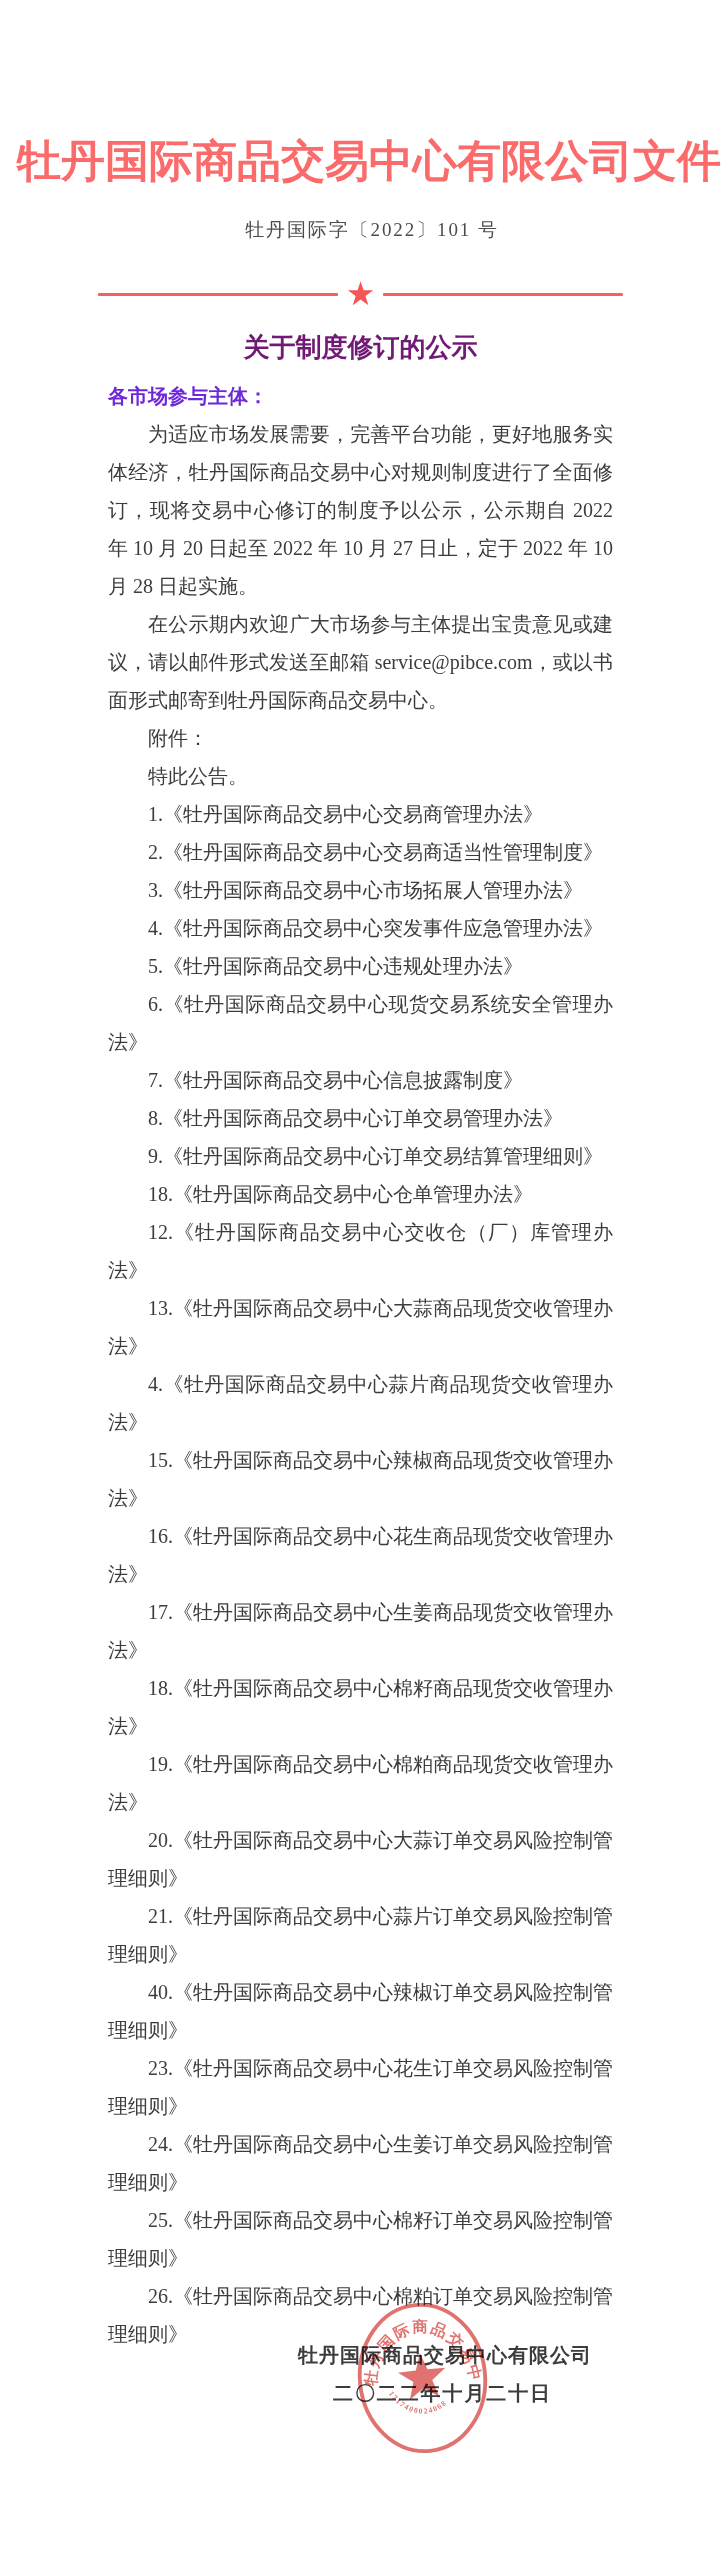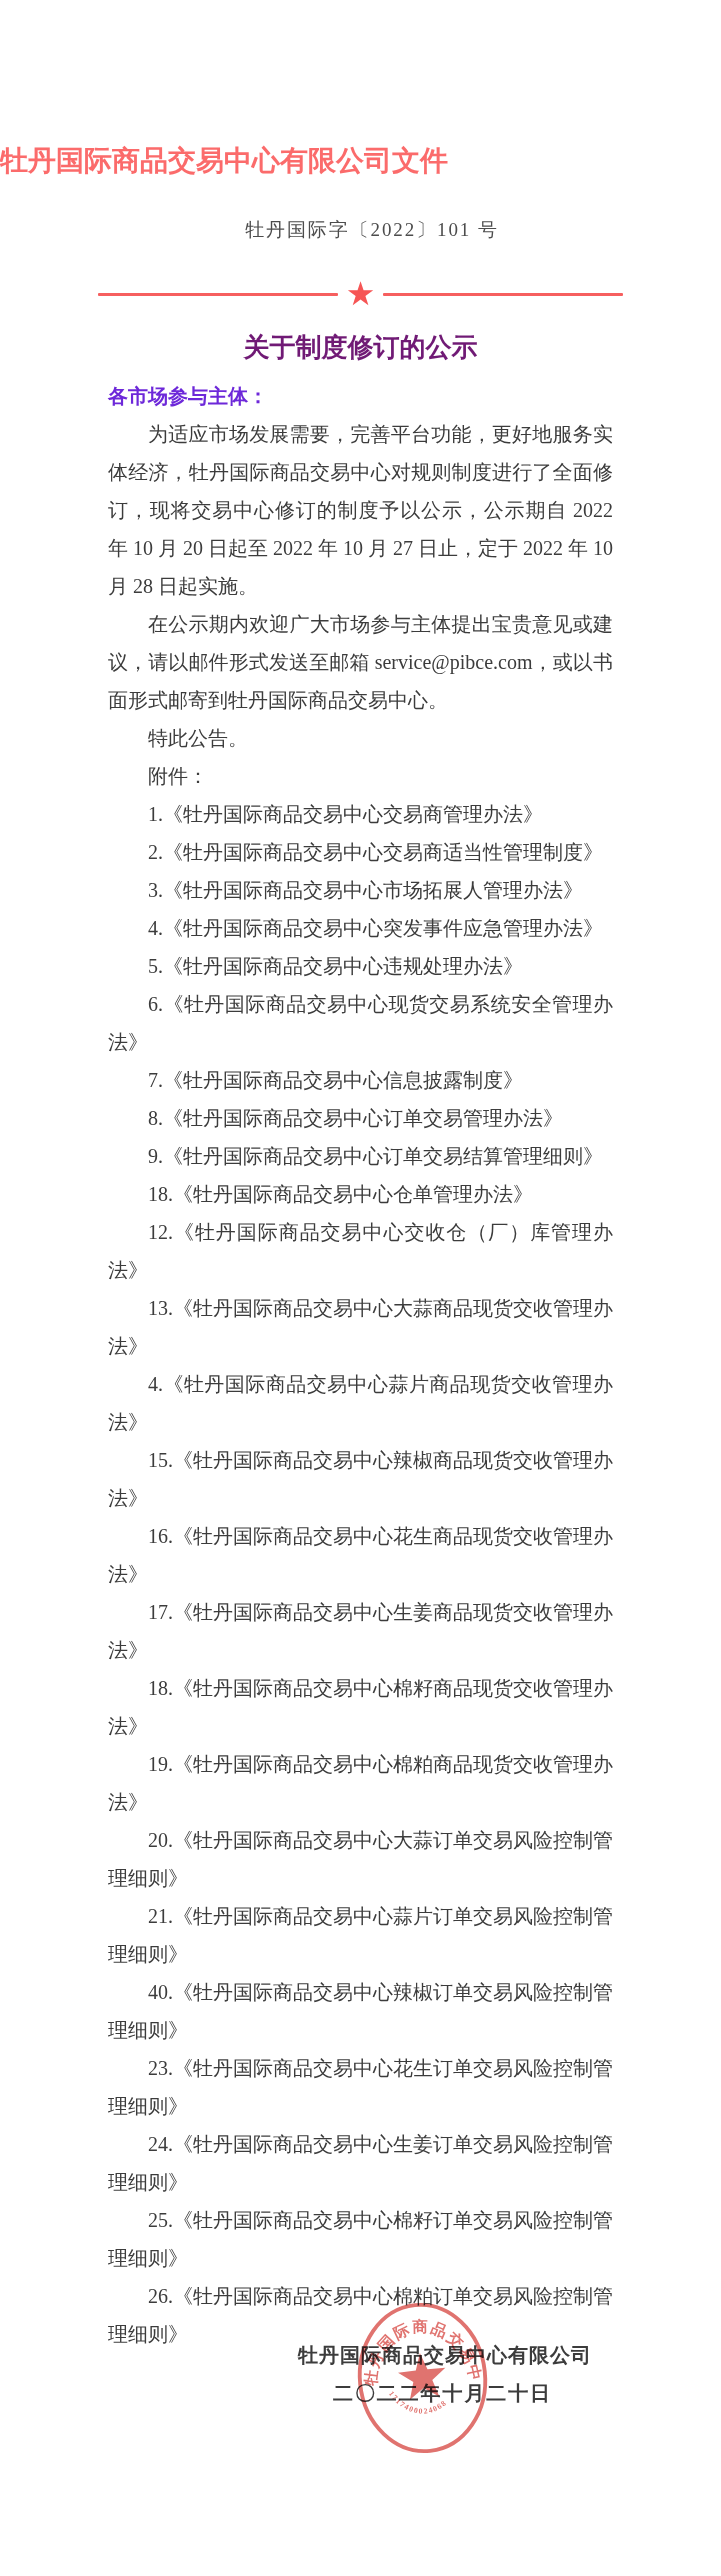--- a/index.html
+++ b/index.html
@@ -7,24 +7,24 @@
     position:relative;
     width:721px;height:2576px;
     margin:0 auto;
     background:#ffffff;
     overflow:hidden;
     font-family:"Liberation Serif","DejaVu Serif",serif;
     color:#3c3c3c;
   }
   .red-header{
     margin-top:130px;
-    text-align:left;
+    text-align:right;
     font-family:"Liberation Sans","DejaVu Sans",sans-serif;
     font-weight:700;
-    font-size:28px;
+    font-size:44px;
     line-height:62px;
     letter-spacing:0px;
     color:#fb6b6b;
     white-space:nowrap;
   }
   .doc-number{
     margin-top:25px;
     text-align:center;
     font-size:19px;
     letter-spacing:1.9px;
@@ -107,22 +107,22 @@
     <span class="star">★</span>
     <span class="seg"></span>
   </div>
 
   <div class="notice-title">关于制度修订的公示</div>
 
   <div class="body">
     <p class="salutation">各市场参与主体：</p>
     <p class="indent">为适应市场发展需要，完善平台功能，更好地服务实体经济，牡丹国际商品交易中心对规则制度进行了全面修订，现将交易中心修订的制度予以公示，公示期自 2022 年 10 月 20 日起至 2022 年 10 月 27 日止，定于 2022 年 10 月 28 日起实施。</p>
     <p class="indent">在公示期内欢迎广大市场参与主体提出宝贵意见或建议，请以邮件形式发送至邮箱 service@pibce.com，或以书面形式邮寄到牡丹国际商品交易中心。</p>
+    <p class="indent">附件：</p>
     <p class="indent">特此公告。</p>
-    <p class="indent">附件：</p>
     <div id="attachments-list">
         <p class="indent">1.《牡丹国际商品交易中心交易商管理办法》</p>
         <p class="indent">2.《牡丹国际商品交易中心交易商适当性管理制度》</p>
         <p class="indent">3.《牡丹国际商品交易中心市场拓展人管理办法》</p>
         <p class="indent">4.《牡丹国际商品交易中心突发事件应急管理办法》</p>
         <p class="indent">5.《牡丹国际商品交易中心违规处理办法》</p>
         <p class="indent">6.《牡丹国际商品交易中心现货交易系统安全管理办法》</p>
         <p class="indent">7.《牡丹国际商品交易中心信息披露制度》</p>
         <p class="indent">8.《牡丹国际商品交易中心订单交易管理办法》</p>
         <p class="indent">9.《牡丹国际商品交易中心订单交易结算管理细则》</p>

